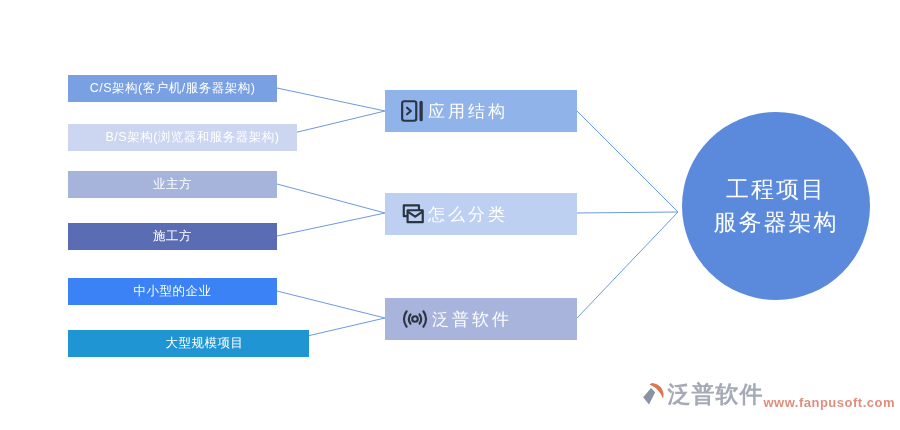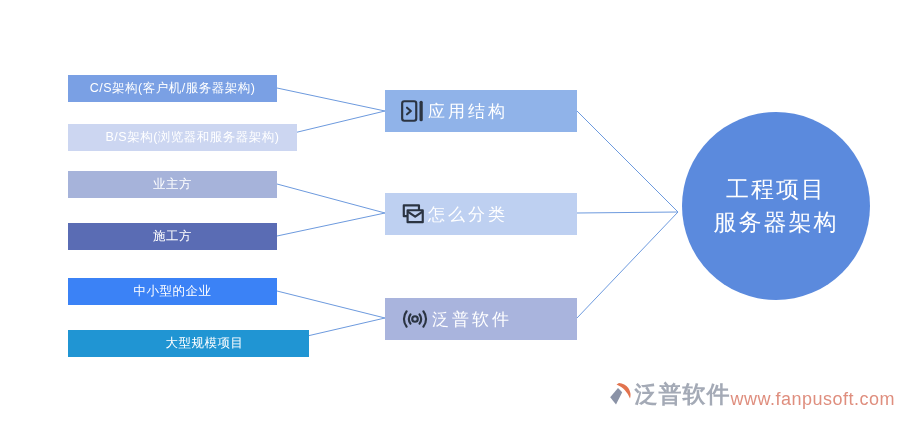--- a/index.html
+++ b/index.html
@@ -42,21 +42,21 @@
     color:#ffffff;font-size:23px;letter-spacing:2px;line-height:33px;white-space:nowrap;
   }
 
   
   .wm{
     position:absolute;top:379px;right:5px;
     display:flex;flex-direction:row;align-items:flex-end;
   }
   .wm-row{display:flex;align-items:center;gap:2px;}
   .wm-brand{font-size:23px;font-weight:bold;letter-spacing:1px;}
-  .wm-url{font-size:18px;font-weight:normal;letter-spacing:0.5px;margin-top:-1px;}
+  .wm-url{font-size:13px;font-weight:bold;letter-spacing:0.5px;margin-top:-1px;}
 </style>
 </head>
 <body>
 
 <div class="stage">
 
   <svg class="wires" width="900" height="430" viewBox="0 0 900 430">
     <g stroke="#6d9ade" stroke-width="1" fill="none">
       <line x1="277" y1="88" x2="385" y2="111"></line>
       <line x1="277" y1="137" x2="385" y2="111"></line>

